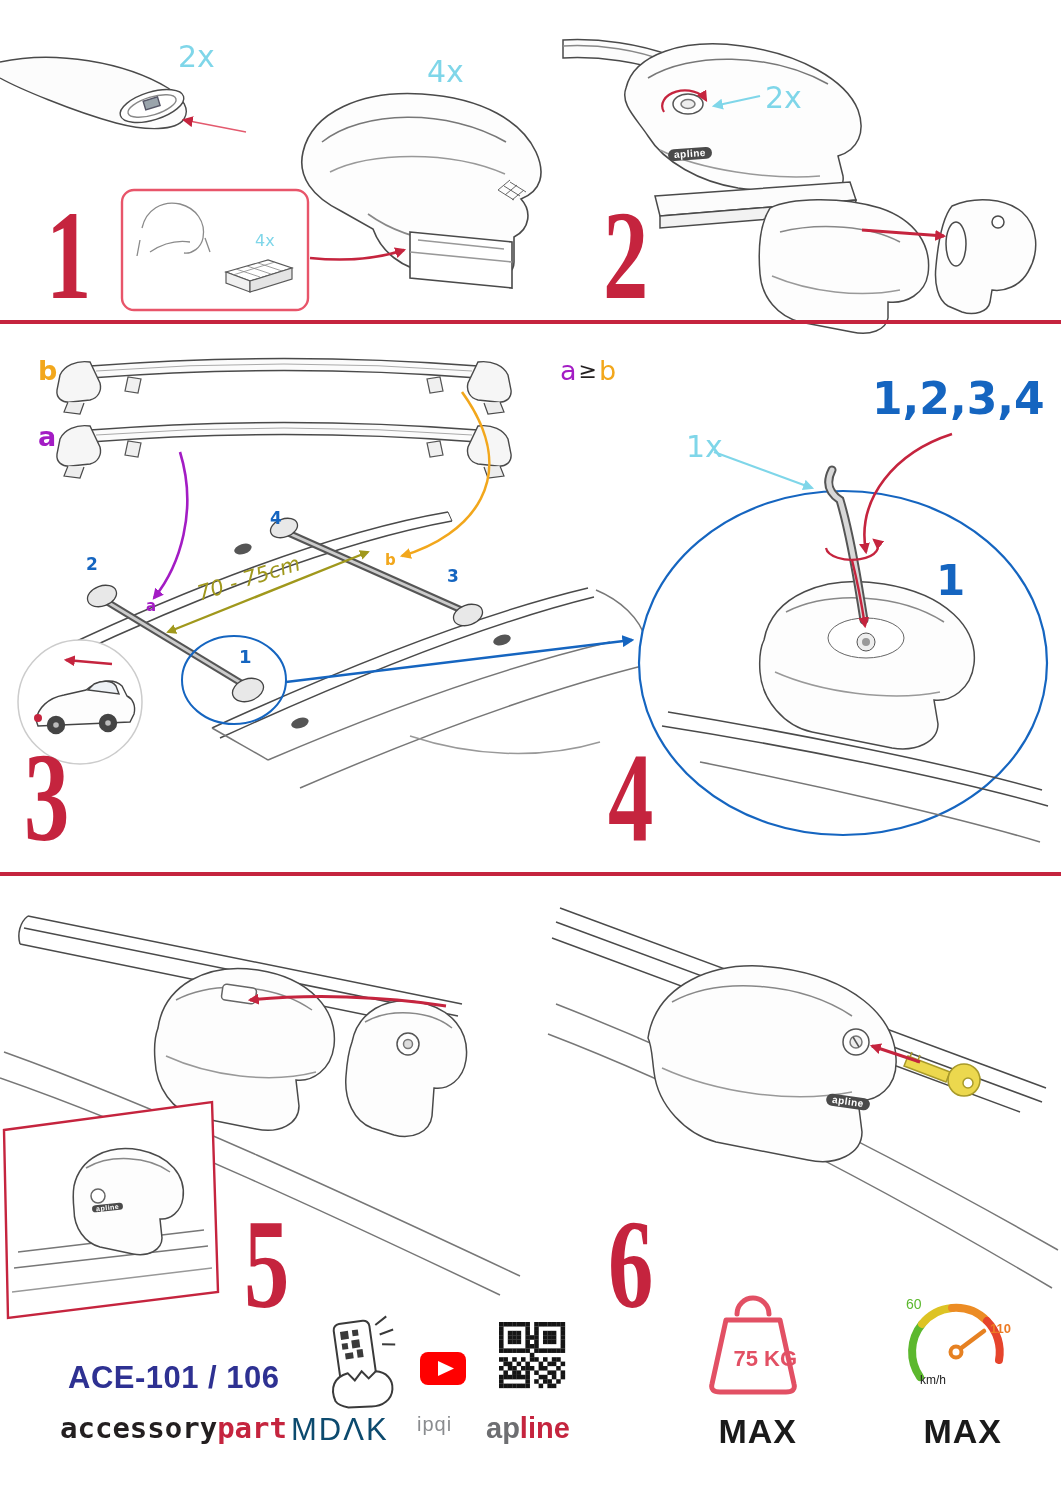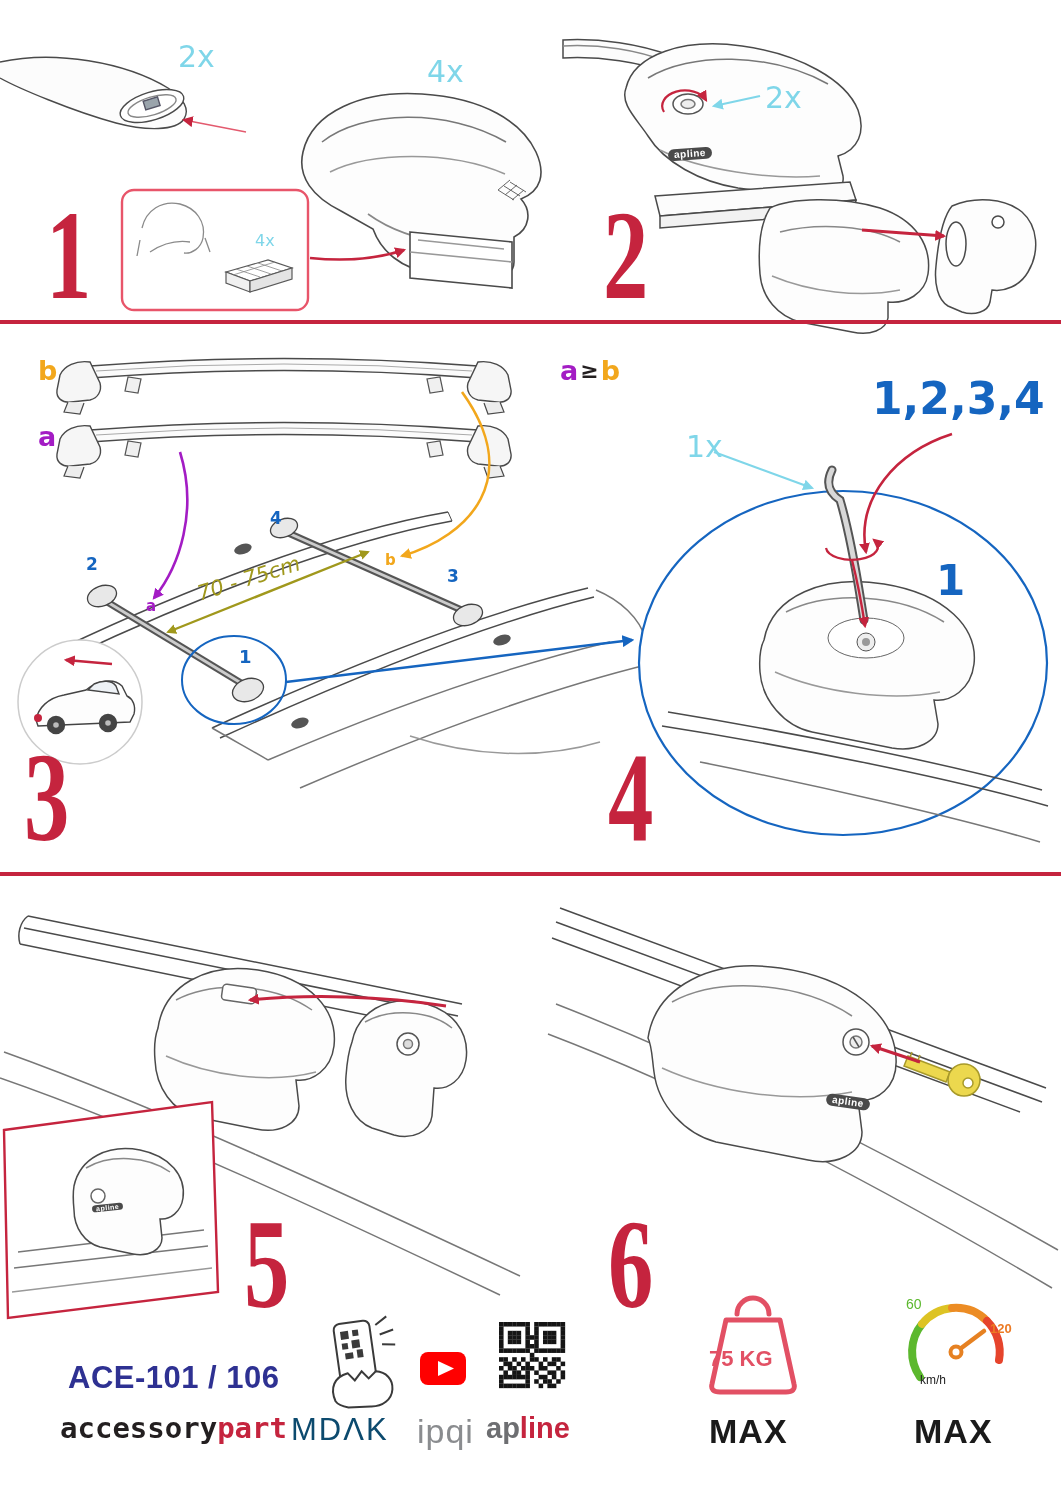--- a/index.html
+++ b/index.html
@@ -8,38 +8,38 @@
   .page{position:relative;width:1061px;height:1500px;background:#fff;overflow:hidden;margin:0 auto}
   .art{position:absolute;left:0;top:0;display:block}
   .divider{position:absolute;left:0;width:1061px;height:4px;background:#c5243e}
   .t{position:absolute;line-height:1;white-space:nowrap}
   .num{font-family:"Liberation Serif",serif;font-weight:700;font-size:126px;color:#c5243e;transform:scaleX(.72);transform-origin:left top;letter-spacing:-2px}
   .qty{font-family:"DejaVu Sans",sans-serif;color:#7fd6e9;font-size:30px;font-weight:400}
   .qty.small{font-size:16px}
   .letter{font-family:"DejaVu Sans",sans-serif;font-size:27px;font-weight:700}
   .letter.b,.rule-b{color:#f2a71c}
   .letter.a,.rule-a{color:#a31cc4}
-  .rule{font-family:"DejaVu Sans",sans-serif;font-size:27px;font-weight:700}
+  .rule{font-family:"DejaVu Sans",sans-serif;font-size:27px;font-weight:400}
   .rule-sign{color:#231f20;font-size:22px;padding:0 2px;vertical-align:2px}
   .seq{font-family:"DejaVu Sans",sans-serif;font-size:44px;font-weight:700;color:#1565c0}
   .bluebig{font-family:"DejaVu Sans",sans-serif;font-size:42px;font-weight:700;color:#1565c0}
   .roofnum{font-family:"DejaVu Sans",sans-serif;font-size:17px;font-weight:700;color:#1565c0}
   .rooflet{font-family:"DejaVu Sans",sans-serif;font-size:15px;font-weight:700}
   .dist{font-family:"DejaVu Sans",sans-serif;font-size:21px;font-style:oblique;color:#a0981c;transform:rotate(-17deg);transform-origin:left center}
   .pill{background:#4a4a4a;color:#fff;border-radius:8px;padding:1px 6px;font-size:10px;font-weight:700;letter-spacing:.5px}
   .pill.tiny{font-size:7px;padding:0 4px;border-radius:5px}
   .model{color:#2e3192;font-size:31px;font-weight:700;letter-spacing:.5px}
   .brand{font-family:"DejaVu Sans Mono",monospace;font-size:29px;font-weight:700;color:#231f20}
   .brand-red{color:#c5243e}
   .mdak{color:#0c4a6e;font-size:31px;font-weight:400;letter-spacing:2px}
-  .ipqi{color:#8a8c8f;font-size:34px;letter-spacing:1px}
+  .ipqi{color:#8a8c8f;font-size:20px;letter-spacing:1px}
   .apline{font-size:29px;font-weight:700;color:#6d6e71}
   .apline .line{color:#c5243e}
-  .kg{color:#e25064;font-size:22px;font-weight:700;text-align:left}
-  .maxlab{color:#1a1a1a;font-size:34px;font-weight:700;text-align:left;letter-spacing:1px}
+  .kg{color:#e25064;font-size:22px;font-weight:700;text-align:right}
+  .maxlab{color:#1a1a1a;font-size:34px;font-weight:700;text-align:right;letter-spacing:1px}
   .sp60{color:#5cb82e;font-size:14px;font-weight:400}
   .sp120{color:#ec7a24;font-size:13px;font-weight:700}
   .kmh{color:#222;font-size:12px;text-align:left}
 </style>
 </head>
 <body>
 
 <div class="page">
 
 <svg class="art" width="1061" height="1500" viewBox="0 0 1061 1500">
@@ -462,17 +462,17 @@
 <div class="t num" style="left:608px;top:1202px">6</div>
 
 <div class="t model" style="left:68px;top:1362px">ACE-101 / 106</div>
 <div class="t brand" style="left:60px;top:1414px"><span>accessory</span><span class="brand-red">part</span></div>
 <div class="t mdak" style="left:291px;top:1414px">MDΛK</div>
 <div class="t ipqi" style="left:417px;top:1414px">ipqi</div>
 <div class="t apline" style="left:486px;top:1414px"><span>ap</span><span class="line">line</span></div>
 <div class="t kg" style="left:709px;top:1348px;width:88px">75 KG</div>
 <div class="t maxlab" style="left:709px;top:1414px;width:88px">MAX</div>
 <div class="t sp60" style="left:906px;top:1297px">60</div>
-<div class="t sp120" style="left:990px;top:1322px">120</div>
+<div class="t sp120" style="left:990px;top:1322px">110</div>
 <div class="t kmh" style="left:920px;top:1374px;width:72px">km/h</div>
 <div class="t maxlab" style="left:914px;top:1414px;width:88px">MAX</div>
 
 </div>
 
 </body></html>

